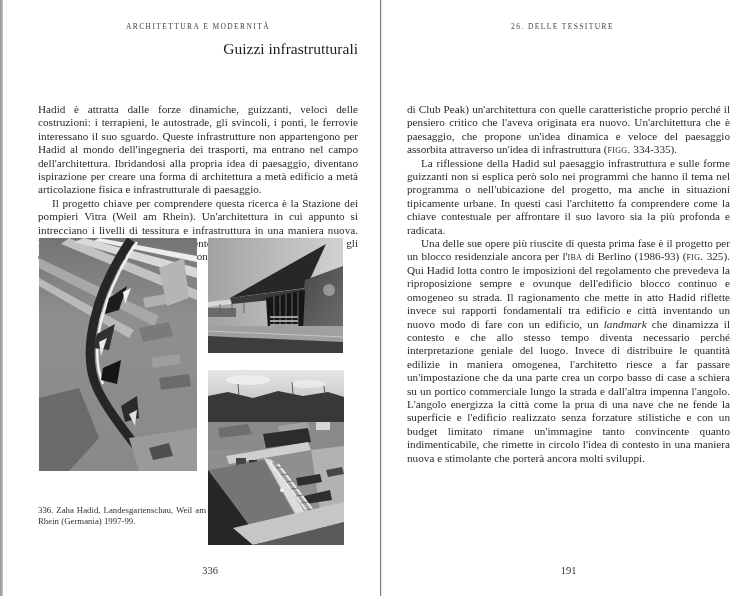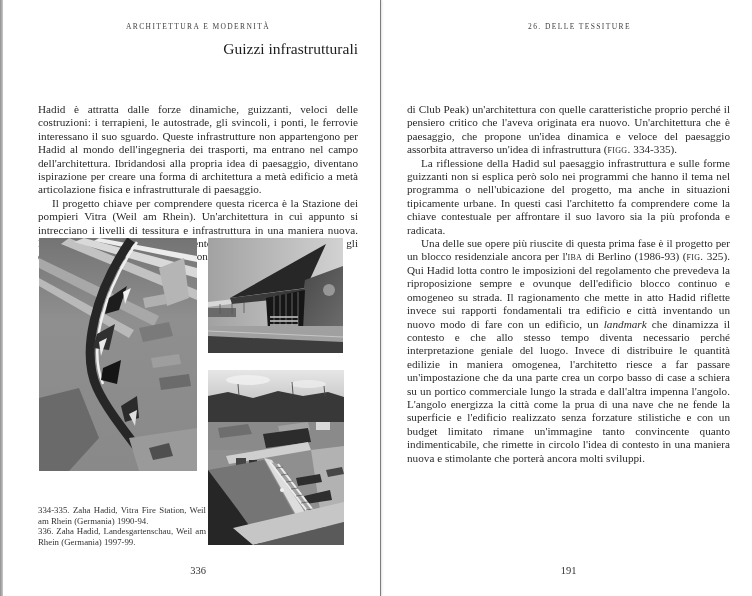--- a/index.html
+++ b/index.html
@@ -27,21 +27,21 @@
   .tb-right{position:absolute;left:26px;width:323px;}
   .running-head{
     position:absolute;top:22px;
     text-align:center;
     font-size:7.5px;letter-spacing:1.4px;
     color:#3f3f3f;
     text-transform:uppercase;
     white-space:nowrap;
   }
   .rh-l{left:38px;width:320px;}
-  .rh-r{left:37px;width:323px;}
+  .rh-r{left:20px;width:323px;}
   .section-title{
     position:absolute;top:40px;left:38px;width:320px;
     text-align:right;
     font-size:15.5px;color:#1c1c1c;
     font-weight:normal;margin:0;
   }
   .body-text{position:absolute;top:66px;margin-top:37px;}
   .body-text p{
     margin:0;
     font-size:11.2px;line-height:13.4px;
@@ -60,21 +60,21 @@
     position:absolute;left:38px;top:505px;width:168px;
     font-size:8.8px;line-height:10.6px;color:#333;
     text-align:justify;
   }
   .caption p{margin:0;}
   .page-number{
     position:absolute;top:565px;
     text-align:center;
     font-size:10.5px;color:#333;
   }
-  .pn-l{left:38px;width:320px;}
+  .pn-l{left:50px;width:320px;}
   .pn-r{left:26px;width:323px;}
 </style>
 </head>
 <body>
 
 <div class="spread">
 
   <div class="left-edge"></div>
 
   <div class="page page-left">
@@ -201,21 +201,20 @@
         <line x1="103" y1="147" x2="110" y2="146" stroke="#555" stroke-width="0.7"></line>
         <line x1="108" y1="154" x2="115" y2="153" stroke="#555" stroke-width="0.7"></line>
         <circle cx="74" cy="120" r="2" fill="#f0f0f0"></circle>
         <polygon points="0,100 30,140 55,175 0,175" fill="#262626"></polygon>
         <polygon points="25,158 136,132 136,152 45,175" fill="#c6c6c6"></polygon>
         <polygon points="45,175 136,152 136,175" fill="#5a5a5a"></polygon>
       </svg>
     </div>
 
     <div class="caption">
-      <p>334-335. Zaha Hadid, Vitra Fire Station, Weil am Rhein (Germania) 1990-94.</p>
       <p>336. Zaha Hadid, Landesgartenschau, Weil am Rhein (Germania) 1997-99.</p>
     </div>
 
     <div class="page-number pn-l">336</div>
   </div>
 
   <div class="gutter"></div>
 
   <div class="page page-right">
     <div class="running-head rh-r">26. DELLE TESSITURE</div>

